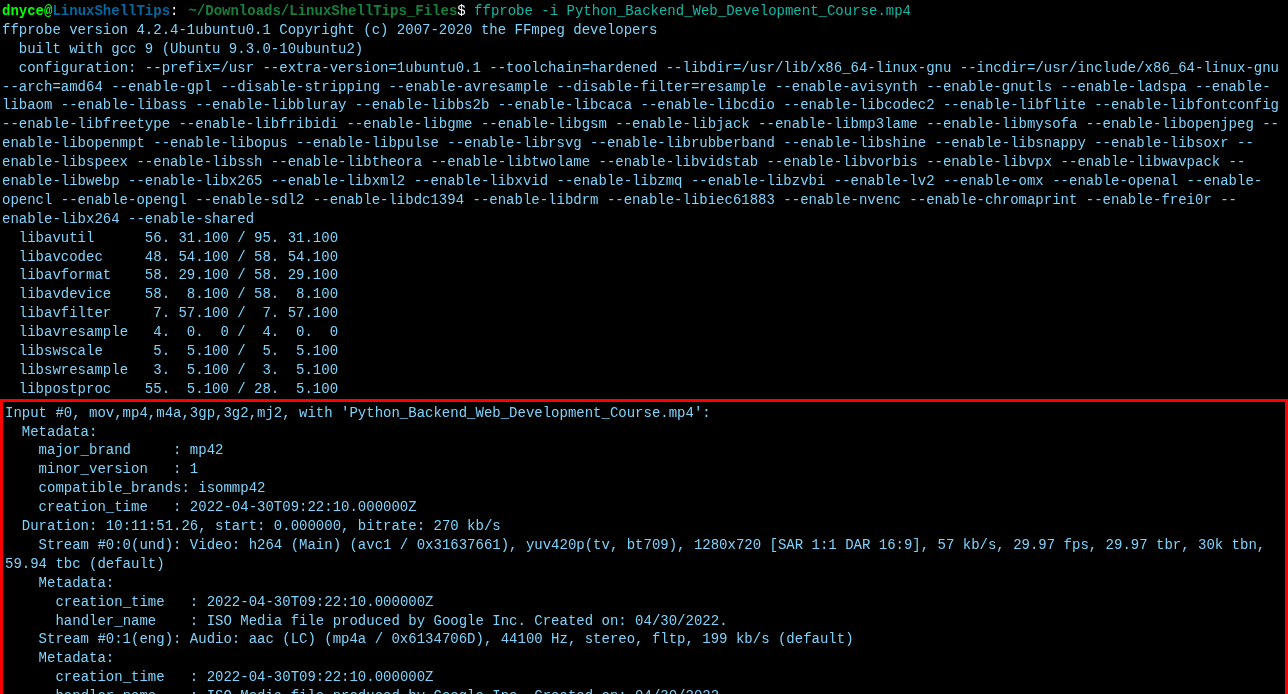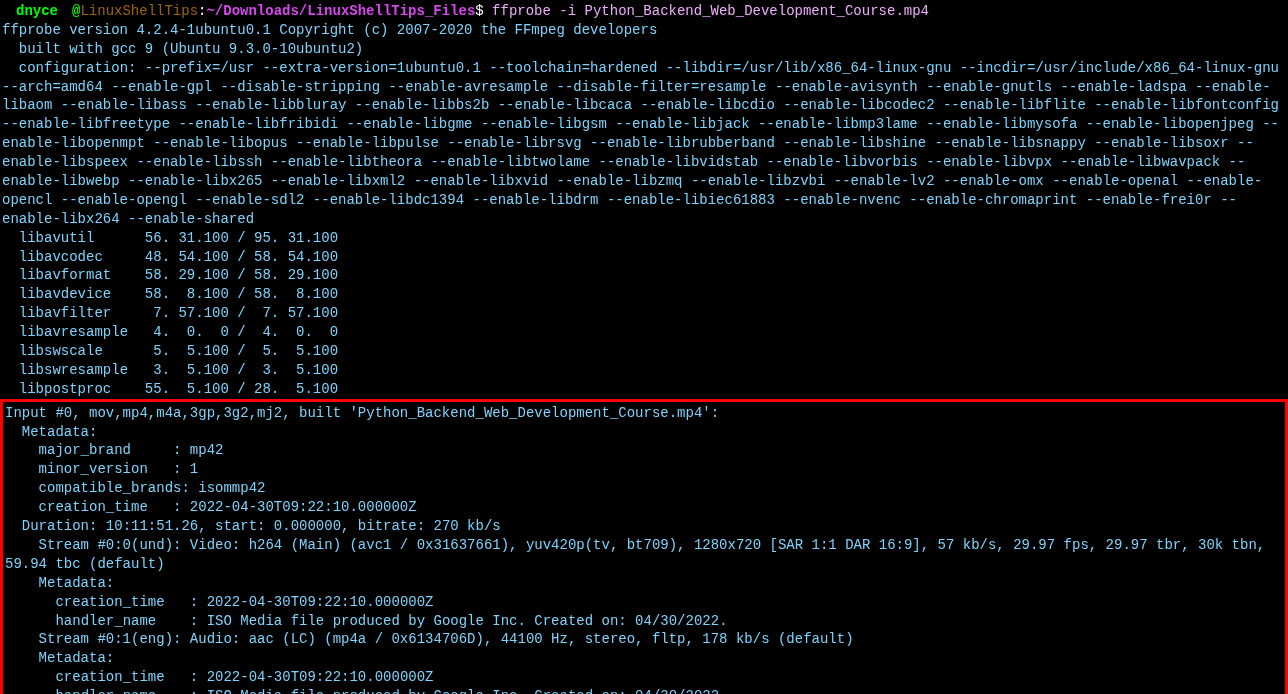--- a/index.html
+++ b/index.html
@@ -13,26 +13,26 @@
       font-family: 'Courier New', monospace;
       font-size: 14px;
       line-height: 1.35;
       padding: 2px;
       width: 1288px;
     }
     .terminal {
       white-space: pre-wrap;
       word-wrap: break-word;
     }
-    .user { color: #00ff00; font-weight: bold; margin-left: 14px; }
-    .host { color: #a16207; font-weight: normal; }
+    .user { color: #00ff00; font-weight: bold; }
+    .host { color: #0369a1; font-weight: bold; }
     .colon { color: #fff; }
-    .path { color: #d946ef; font-weight: bold; }
+    .path { color: #15803d; font-weight: bold; margin-left: 10px; }
     .dollar { color: #fff; }
-    .cmd { color: #f0abfc; }
+    .cmd { color: #14b8a6; }
     .output { color: #7dd3fc; }
     .highlight-box {
       border: 3px solid #ff0000;
       padding: 2px;
       margin-left: -2px;
       margin-right: -2px;
     }
   </style>
 </head>
 <body>
@@ -43,27 +43,27 @@
 <span class="output">  configuration: --prefix=/usr --extra-version=1ubuntu0.1 --toolchain=hardened --libdir=/usr/lib/x86_64-linux-gnu --incdir=/usr/include/x86_64-linux-gnu --arch=amd64 --enable-gpl --disable-stripping --enable-avresample --disable-filter=resample --enable-avisynth --enable-gnutls --enable-ladspa --enable-libaom --enable-libass --enable-libbluray --enable-libbs2b --enable-libcaca --enable-libcdio --enable-libcodec2 --enable-libflite --enable-libfontconfig --enable-libfreetype --enable-libfribidi --enable-libgme --enable-libgsm --enable-libjack --enable-libmp3lame --enable-libmysofa --enable-libopenjpeg --enable-libopenmpt --enable-libopus --enable-libpulse --enable-librsvg --enable-librubberband --enable-libshine --enable-libsnappy --enable-libsoxr --enable-libspeex --enable-libssh --enable-libtheora --enable-libtwolame --enable-libvidstab --enable-libvorbis --enable-libvpx --enable-libwavpack --enable-libwebp --enable-libx265 --enable-libxml2 --enable-libxvid --enable-libzmq --enable-libzvbi --enable-lv2 --enable-omx --enable-openal --enable-opencl --enable-opengl --enable-sdl2 --enable-libdc1394 --enable-libdrm --enable-libiec61883 --enable-nvenc --enable-chromaprint --enable-frei0r --enable-libx264 --enable-shared</span>
 <span class="output">  libavutil      56. 31.100 / 95. 31.100</span>
 <span class="output">  libavcodec     48. 54.100 / 58. 54.100</span>
 <span class="output">  libavformat    58. 29.100 / 58. 29.100</span>
 <span class="output">  libavdevice    58.  8.100 / 58.  8.100</span>
 <span class="output">  libavfilter     7. 57.100 /  7. 57.100</span>
 <span class="output">  libavresample   4.  0.  0 /  4.  0.  0</span>
 <span class="output">  libswscale      5.  5.100 /  5.  5.100</span>
 <span class="output">  libswresample   3.  5.100 /  3.  5.100</span>
 <span class="output">  libpostproc    55.  5.100 / 28.  5.100</span>
-<div class="highlight-box"><span class="output">Input #0, mov,mp4,m4a,3gp,3g2,mj2, built 'Python_Backend_Web_Development_Course.mp4':</span>
+<div class="highlight-box"><span class="output">Input #0, mov,mp4,m4a,3gp,3g2,mj2, with 'Python_Backend_Web_Development_Course.mp4':</span>
 <span class="output">  Metadata:</span>
 <span class="output">    major_brand     : mp42</span>
 <span class="output">    minor_version   : 1</span>
 <span class="output">    compatible_brands: isommp42</span>
 <span class="output">    creation_time   : 2022-04-30T09:22:10.000000Z</span>
 <span class="output">  Duration: 10:11:51.26, start: 0.000000, bitrate: 270 kb/s</span>
 <span class="output">    Stream #0:0(und): Video: h264 (Main) (avc1 / 0x31637661), yuv420p(tv, bt709), 1280x720 [SAR 1:1 DAR 16:9], 57 kb/s, 29.97 fps, 29.97 tbr, 30k tbn, 59.94 tbc (default)</span>
 <span class="output">    Metadata:</span>
 <span class="output">      creation_time   : 2022-04-30T09:22:10.000000Z</span>
 <span class="output">      handler_name    : ISO Media file produced by Google Inc. Created on: 04/30/2022.</span>
-<span class="output">    Stream #0:1(eng): Audio: aac (LC) (mp4a / 0x6134706D), 44100 Hz, stereo, fltp, 178 kb/s (default)</span>
+<span class="output">    Stream #0:1(eng): Audio: aac (LC) (mp4a / 0x6134706D), 44100 Hz, stereo, fltp, 199 kb/s (default)</span>
 <span class="output">    Metadata:</span>
 <span class="output">      creation_time   : 2022-04-30T09:22:10.000000Z</span>
 <span class="output">      handler_name    : ISO Media file produced by Google Inc. Created on: 04/30/2022.</span></div></div>
 
 </body></html>

